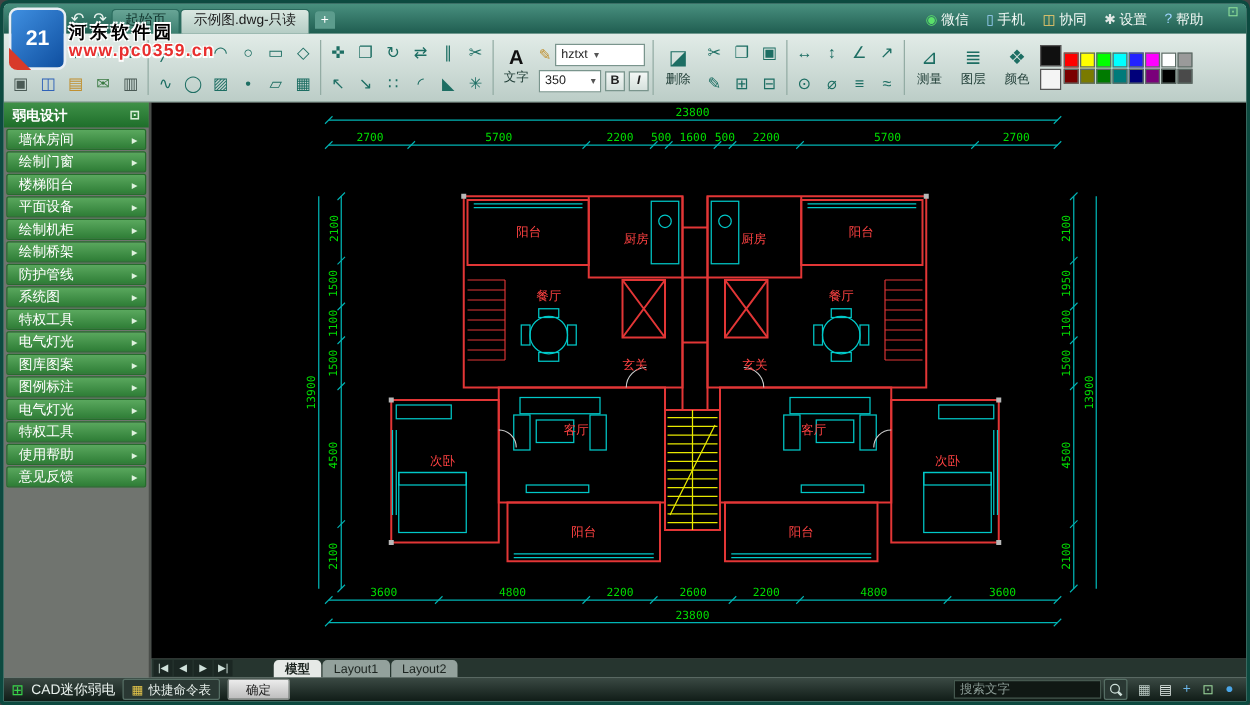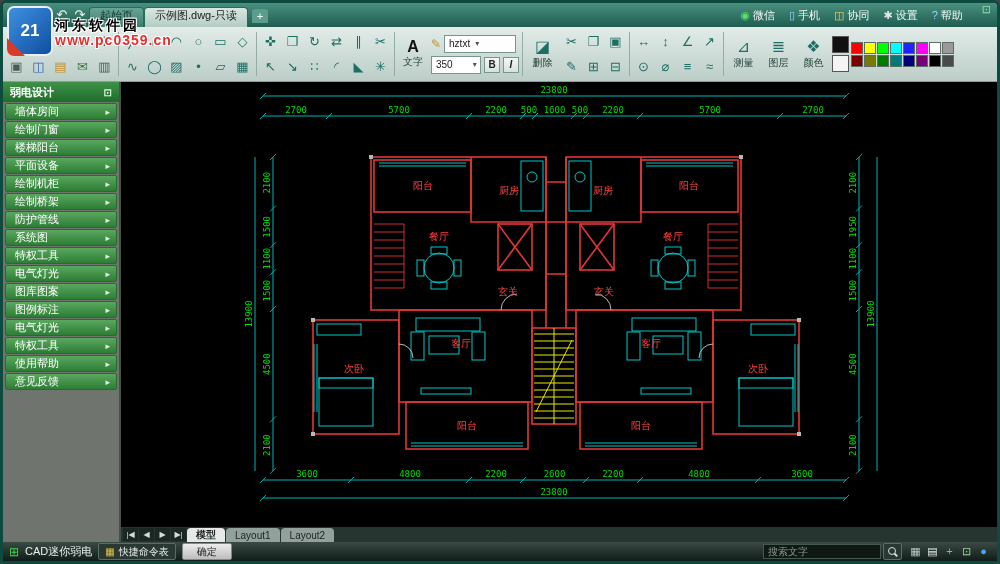--- a/index.html
+++ b/index.html
@@ -585,21 +585,21 @@
       </svg>
   </div>
 
   <div class="tabstrip">
     <span id="nav-btns" style="display:flex;gap:1px;">
         <span class="nav-btn">|◀</span>
         <span class="nav-btn">◀</span>
         <span class="nav-btn">▶</span>
         <span class="nav-btn">▶|</span>
       </span>
-    <span id="layout-tabs" style="display:flex;gap:1px;">
+    <span id="layout-tabs" style="display:flex;gap:1px;margin-left:32px;">
         <span class="layout-tab active">模型</span>
         <span class="layout-tab">Layout1</span>
         <span class="layout-tab">Layout2</span>
       </span>
   </div>
 
   <div class="statusbar">
     <span class="sb-appicon">⊞</span>
     <span>CAD迷你弱电</span>
     <span class="cmd-table-btn">

